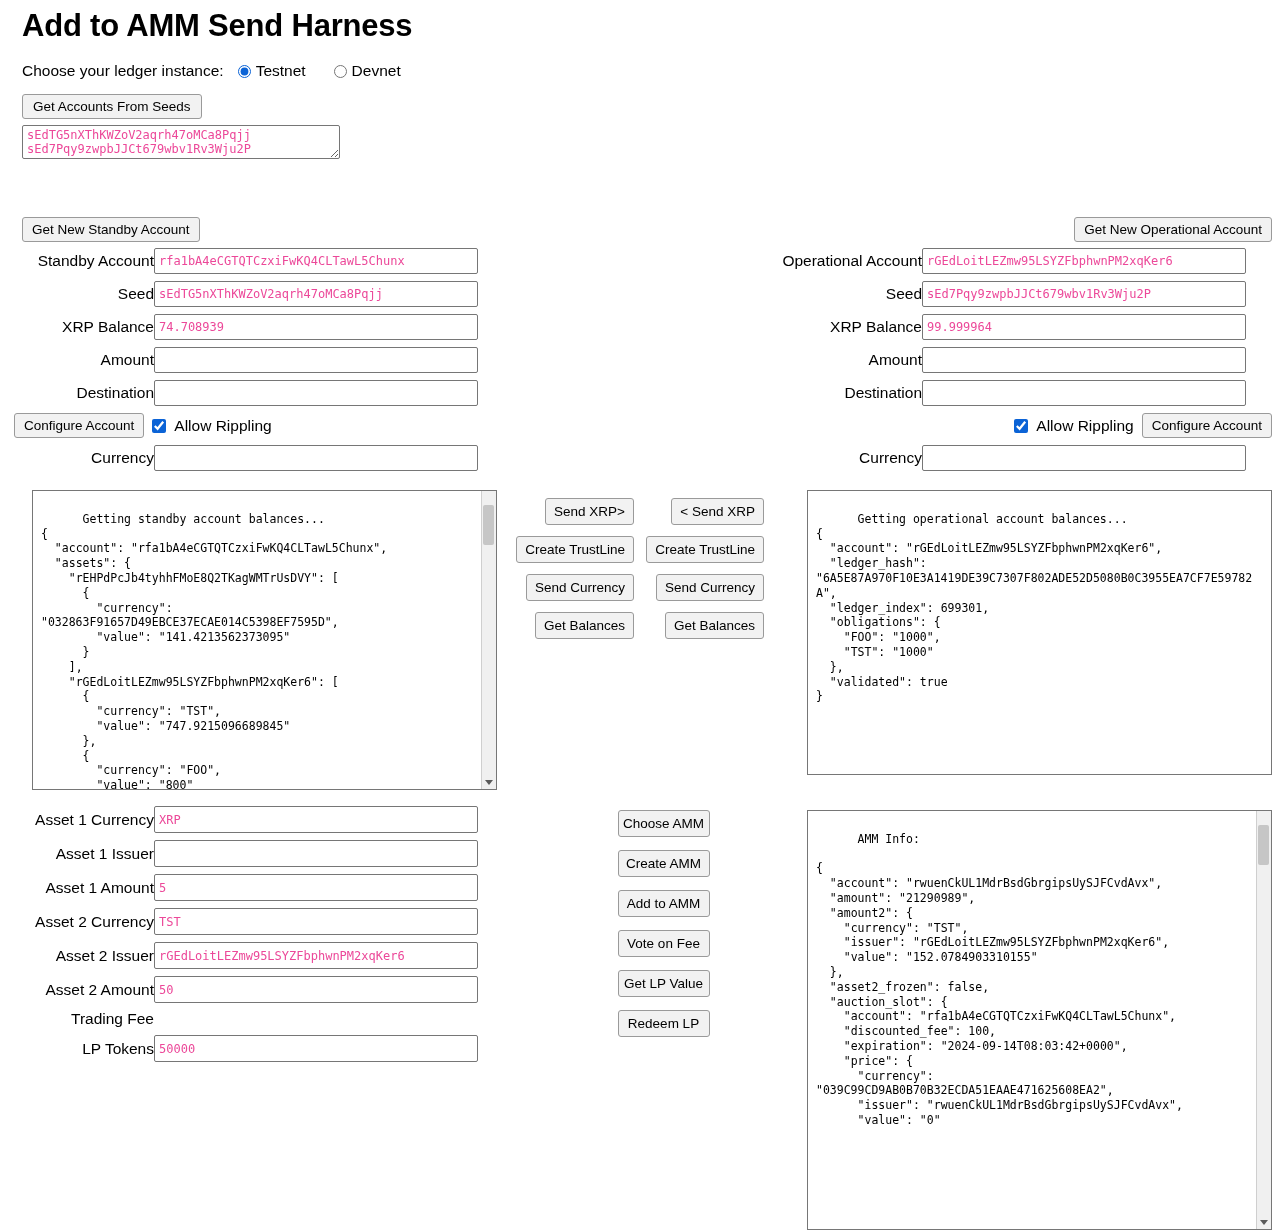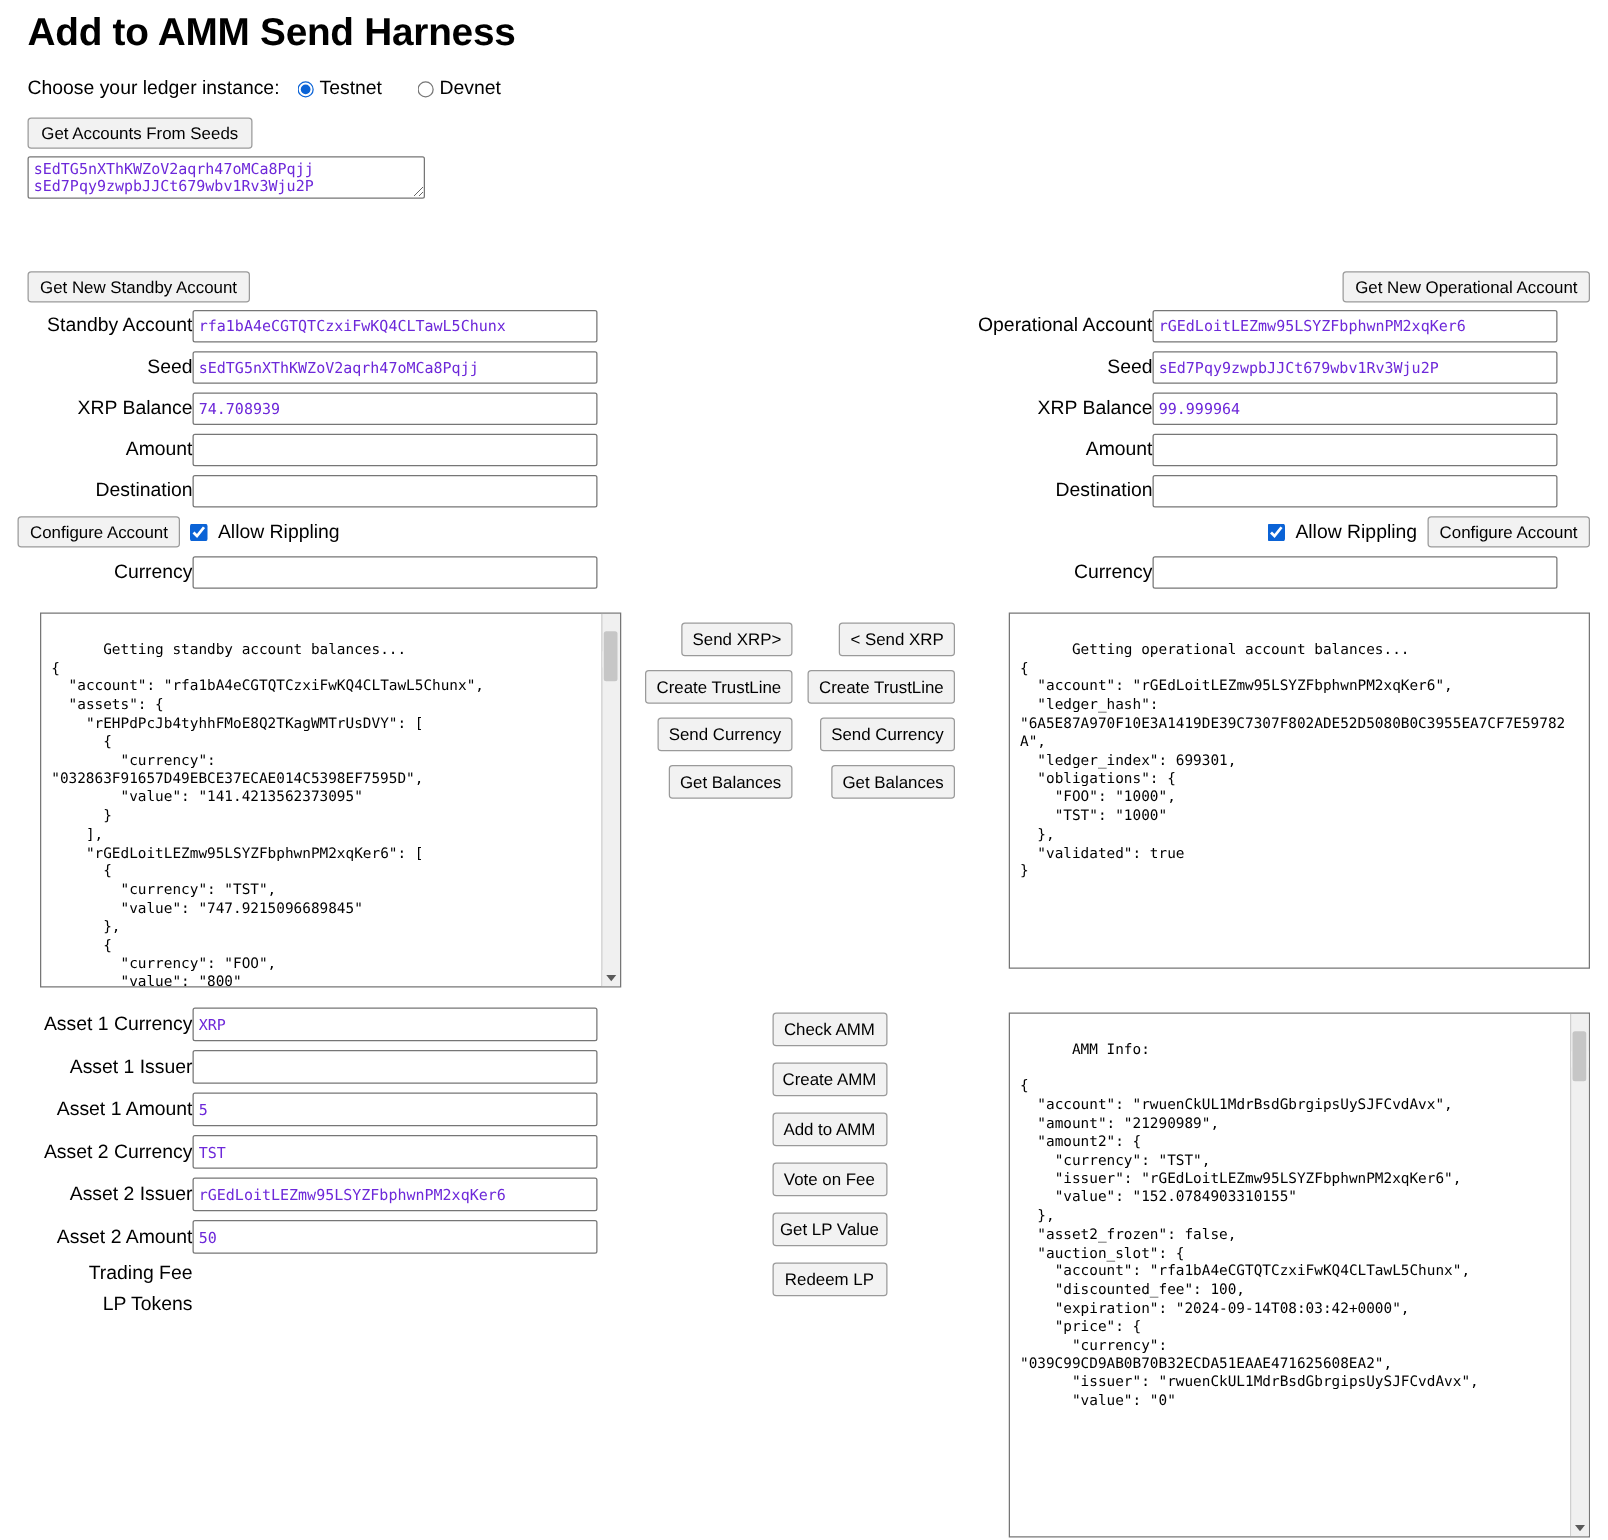--- a/index.html
+++ b/index.html
@@ -58,21 +58,21 @@
     padding: 4px 9px;
     cursor: pointer;
     color: #000;
   }
   textarea, input[type="text"] {
     font-family: "DejaVu Sans Mono", monospace;
     font-size: 12px;
     border: 1px solid #767676;
     border-radius: 2px;
     background: #fff;
-    color: #6d28d9;
+    color: #ec4899;
     padding: 2px 4px;
     box-sizing: border-box;
   }
   .seeds-area {
     width: 318px;
     height: 34px;
     margin: 0 0 14px 8px;
     display: block;
     resize: both;
     line-height: 14px;
@@ -416,25 +416,26 @@
       </div>
       <div class="field-row">
         <span class="flabel">Asset 2 Amount</span>
         <input type="text" value="50" style="">
       </div>
       <div class="field-row">
         <span class="flabel">Trading Fee</span>
       </div>
       <div class="field-row">
         <span class="flabel">LP Tokens</span>
+        <input type="text" value="50000" style="">
       </div>
     </div>
 
     <div class="amm-btn-col">
-      <button>Check AMM</button>
+      <button>Choose AMM</button>
       <button>Create AMM</button>
       <button>Add to AMM</button>
       <button>Vote on Fee</button>
       <button>Get LP Value</button>
       <button>Redeem LP</button>
     </div>
 
     <div class="out-box amm-out">
       <span>AMM Info:
 

